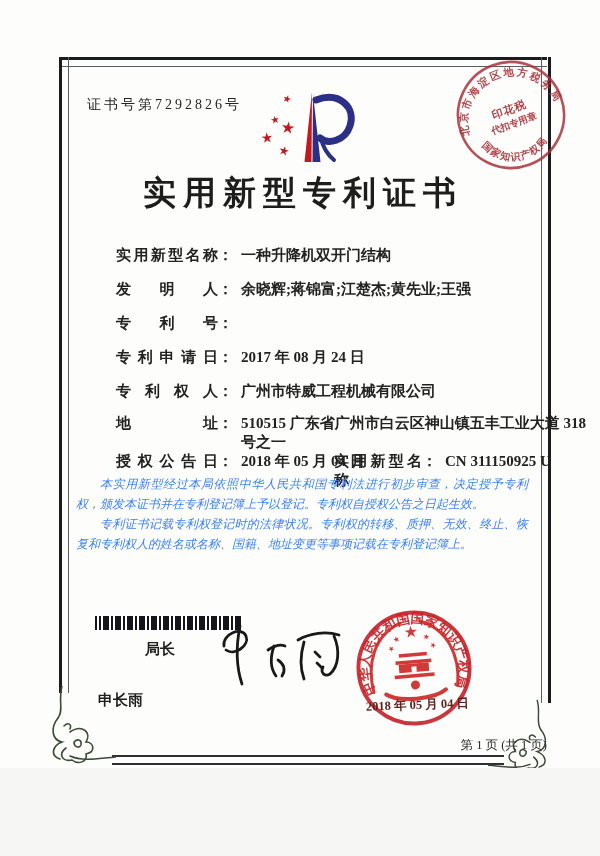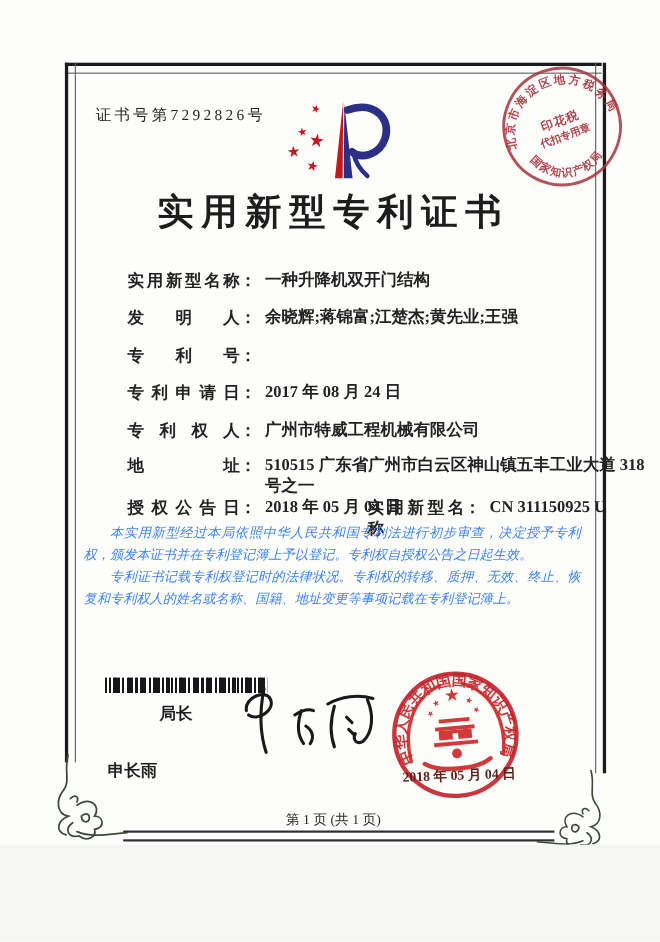--- a/index.html
+++ b/index.html
@@ -27,21 +27,21 @@
   .paras p{margin:0;text-indent:2em;}
 
   .barcode{left:95px;top:616px;width:148px;height:14px;
     background:
       repeating-linear-gradient(90deg,#15151a 0 2px,rgba(0,0,0,0) 2px 4px),
       repeating-linear-gradient(90deg,rgba(0,0,0,0) 0 9px,#15151a 9px 12px);}
 
   .signer-title{left:98px;top:640px;font-size:15px;font-weight:600;margin-left:47px;}
   .signer-name{left:98px;top:667px;font-size:15px;font-weight:600;margin-top:24px;}
 
-  .page-footer{left:59px;top:737px;width:488px;text-align:center;font-size:12.5px;color:#2a2a2a;}
+  .page-footer{left:59px;top:737px;width:488px;text-align:right;font-size:12.5px;color:#2a2a2a;}
 
   .paper-edge{left:0;top:799px;width:600px;height:2px;background:linear-gradient(90deg,#c2c4c9,#606369);}
 
   .scan-text{left:427px;top:810px;font-size:18.5px;font-weight:600;letter-spacing:2px;color:#2d2d30;}
 
   .stamp-wrap{left:452px;top:56px;width:118px;height:118px;transform:rotate(-20deg);}
   .seal-wrap{left:336px;top:590px;width:156px;height:156px;transform:rotate(-5deg);}
 </style>
 </head>
 <body>

